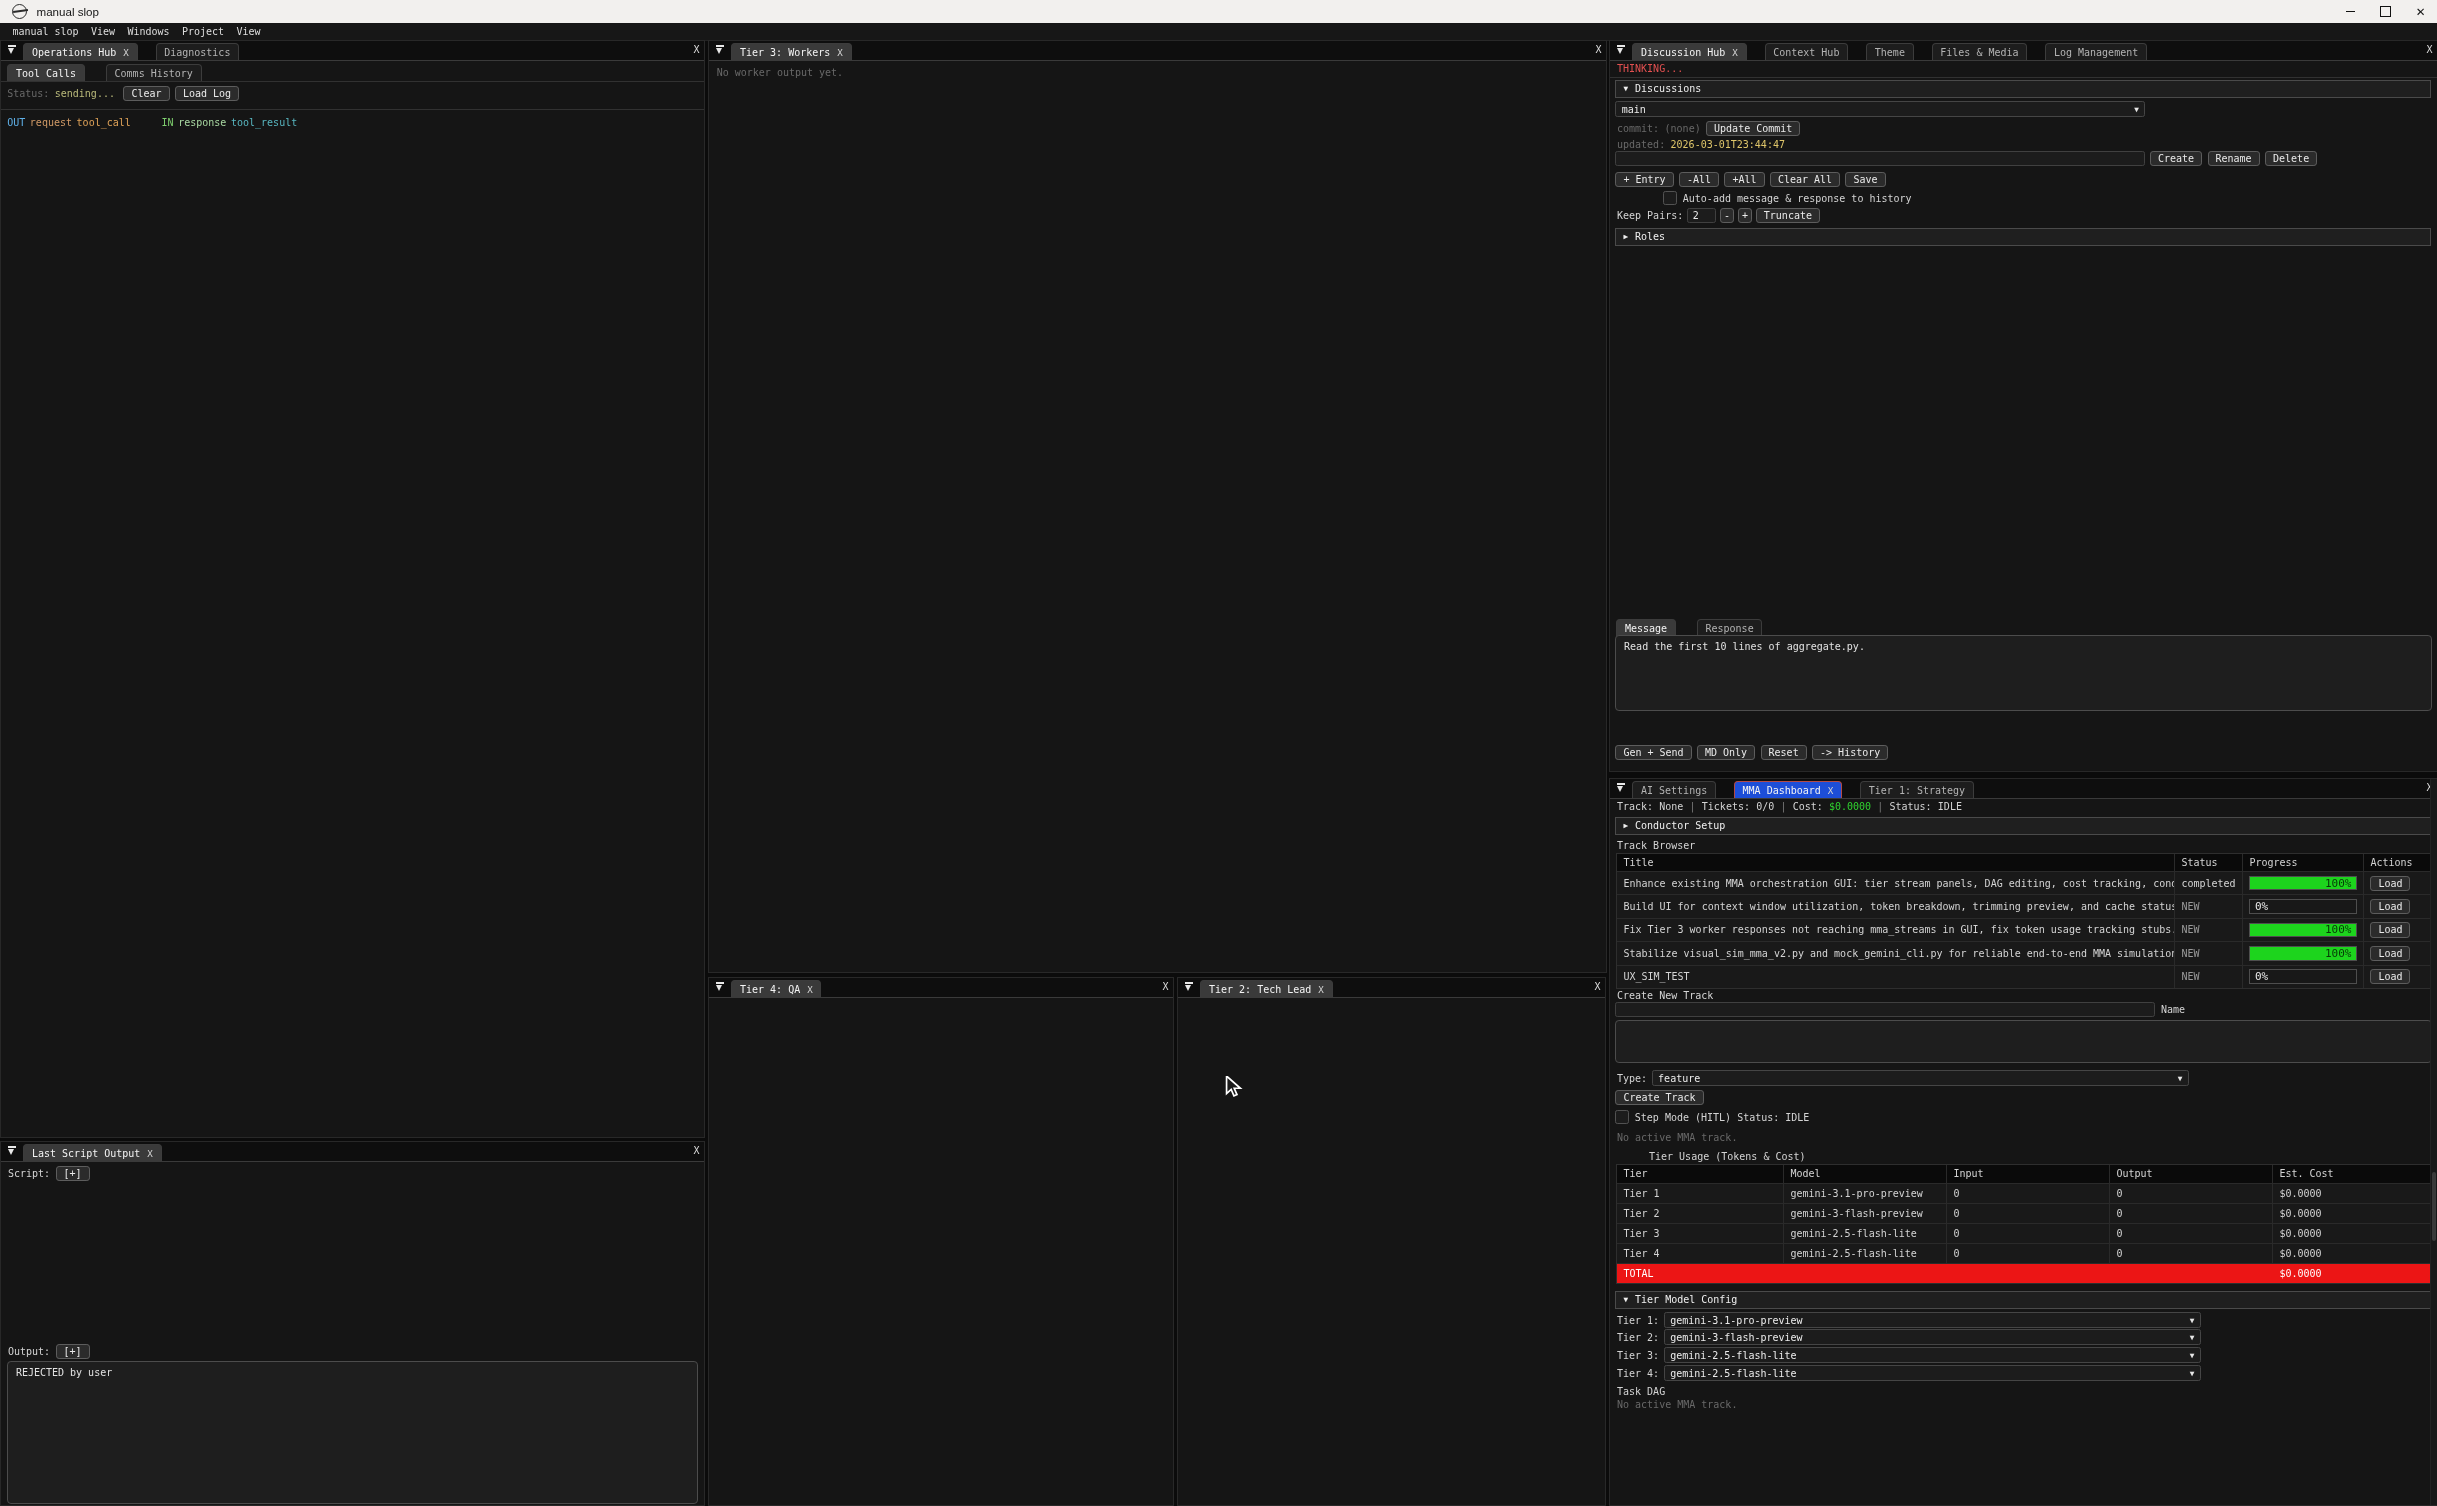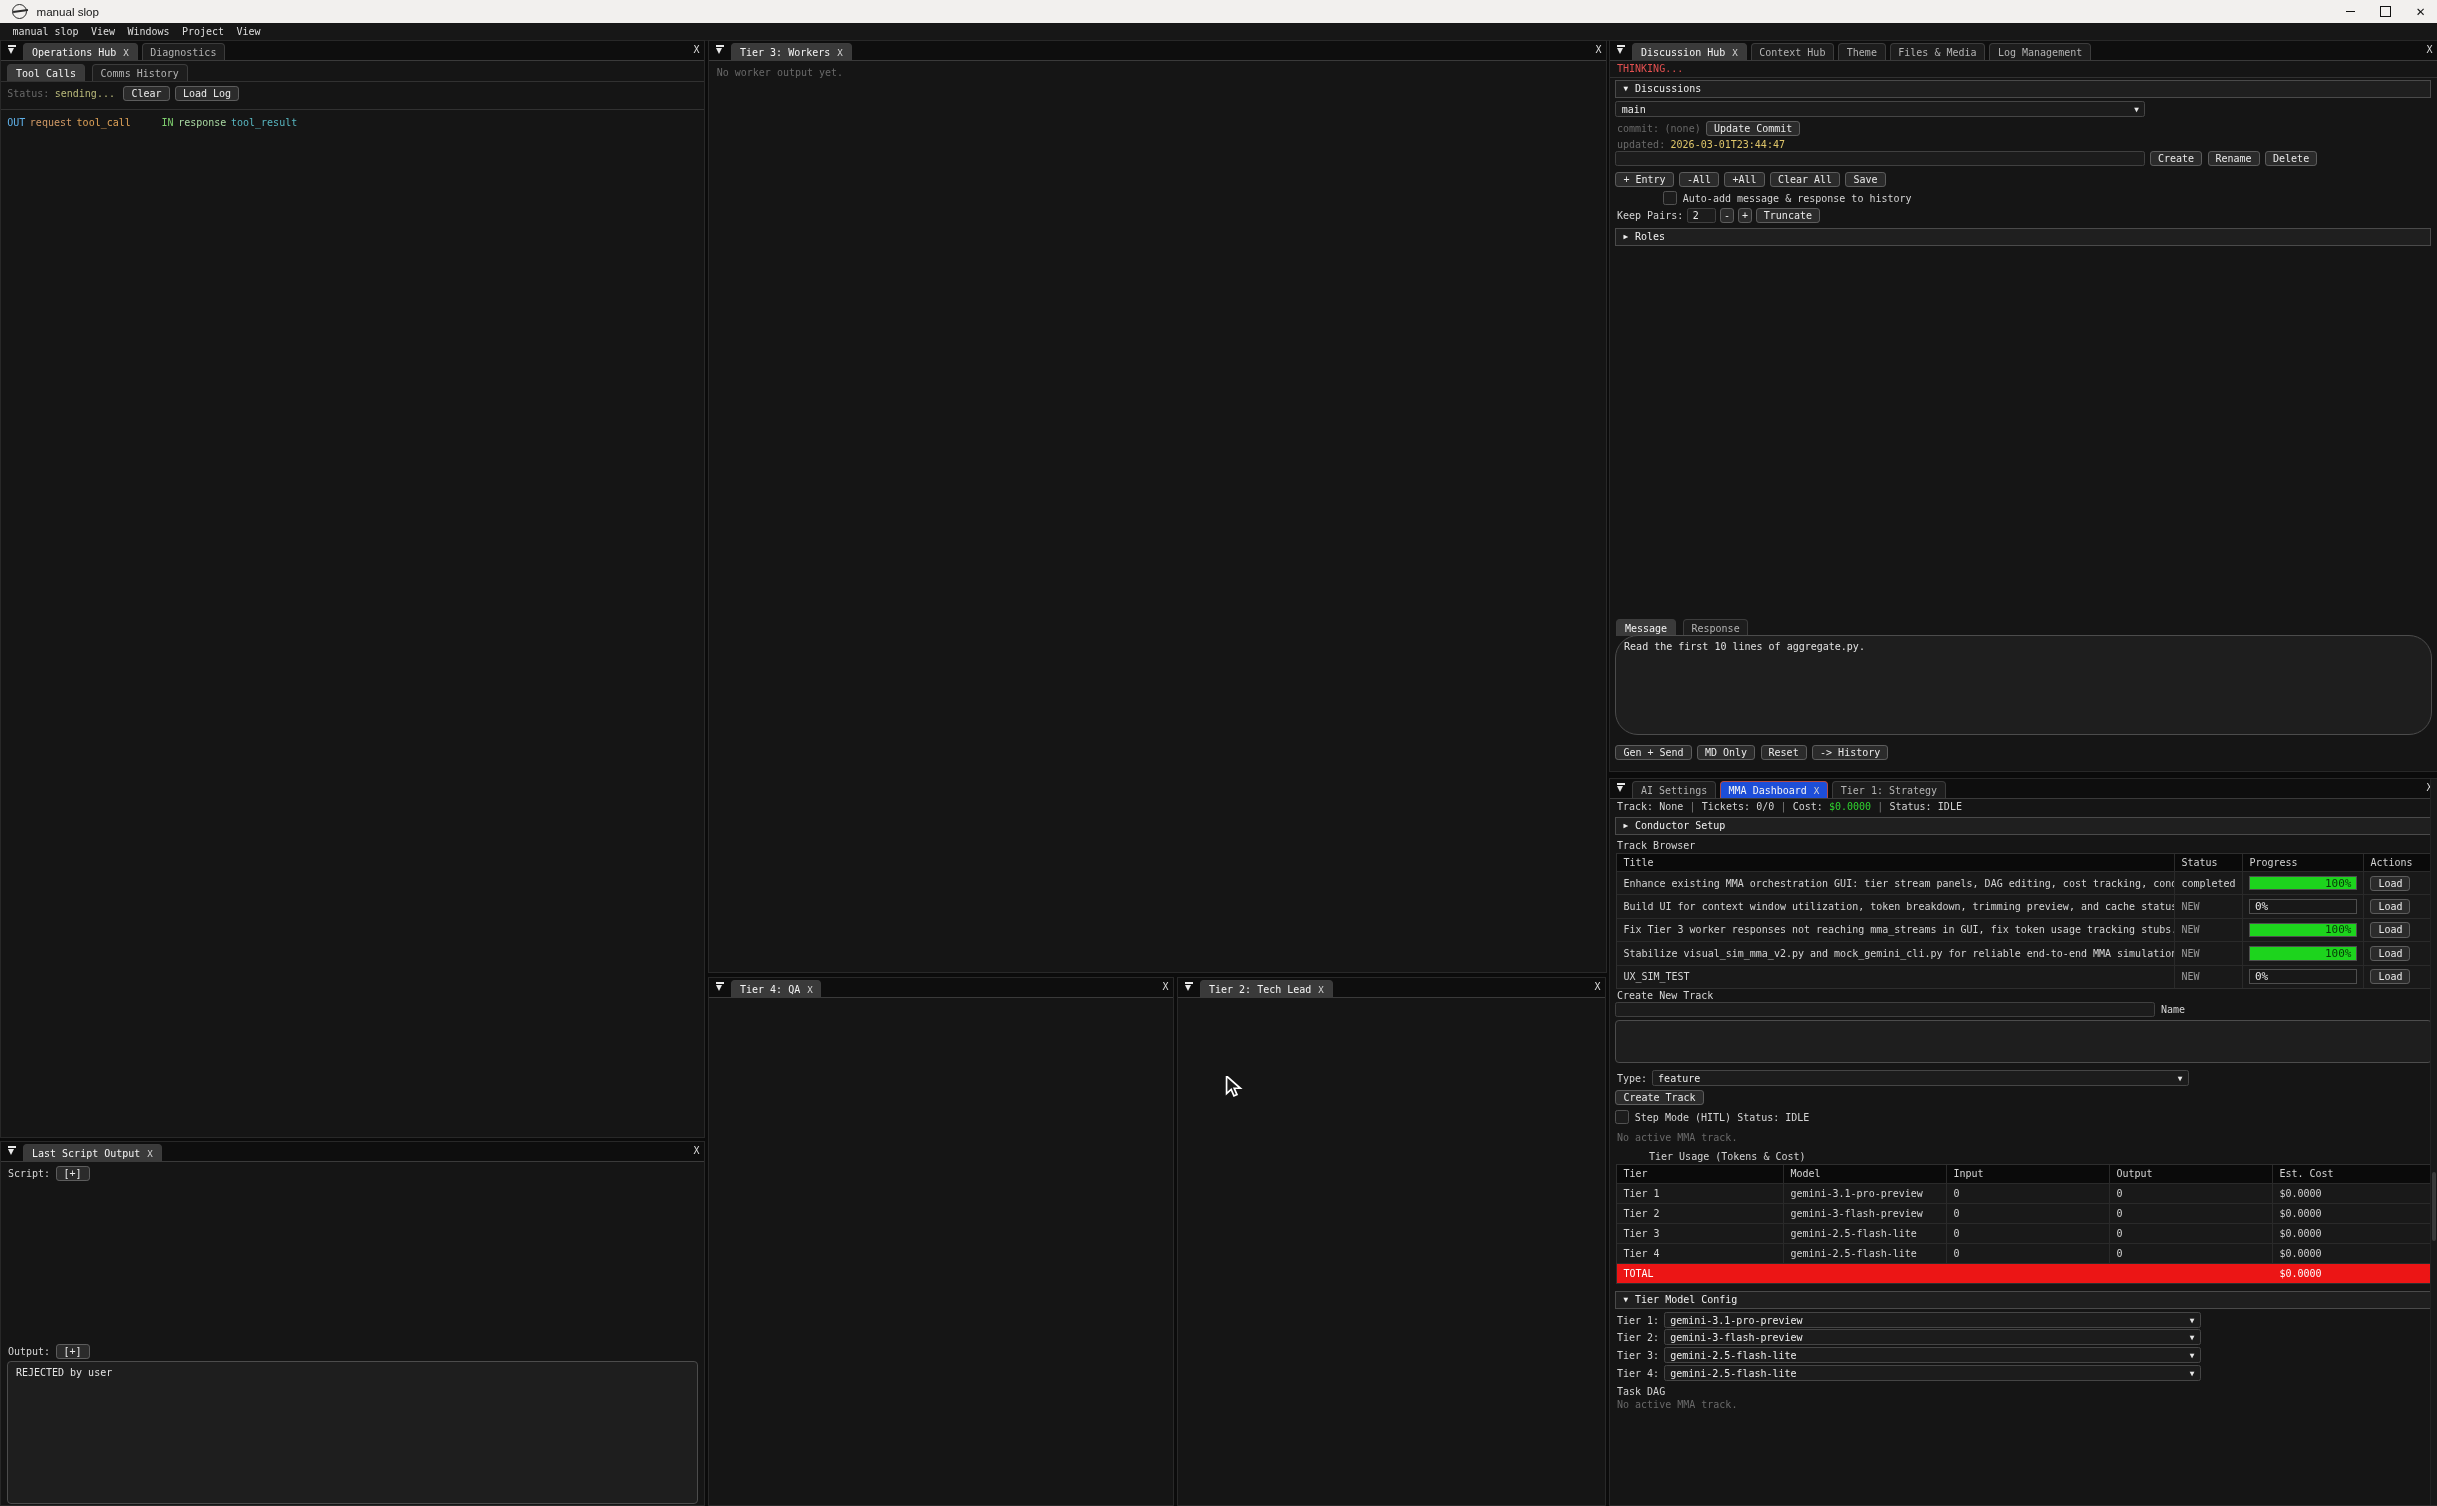--- a/index.html
+++ b/index.html
@@ -19,21 +19,21 @@
   .menubar{position:absolute;left:0;top:23px;width:2438px;height:17px;background:#171717;
            display:flex;align-items:center;padding-left:6.2px;border-bottom:0.8px solid #222;}
   .menuitem{padding:0 6.2px;color:#dedede;}
   
   .panel{position:absolute;background:#151515;border:0.8px solid #282828;box-sizing:border-box;}
   .tabbar{position:absolute;left:0;right:0;top:0;height:20px;background:#0e0e0e;
           border-bottom:0.8px solid #3a3a3a;display:flex;align-items:flex-end;padding:0 4.6px;box-sizing:border-box;}
   .dockmenu{width:10.8px;height:12.3px;margin:0 5.4px 3.9px 1.5px;position:relative;}
   .dockmenu::before{content:"";position:absolute;left:0.8px;top:0.8px;width:7.7px;height:1.9px;background:#e8e8e8;}
   .dockmenu::after{content:"";position:absolute;left:0.8px;top:4.6px;border-left:3.9px solid transparent;border-right:3.9px solid transparent;border-top:6.2px solid #e8e8e8;}
-  .tab{height:16px;display:flex;align-items:center;gap:7px;padding:0 7.7px;margin-right:4px;
+  .tab{height:16px;display:flex;align-items:center;gap:7px;padding:0 7.7px;margin-right:18px;
        background:#1d1d1d;color:#b3b3b3;border:0.8px solid #3c3c3c;border-bottom:none;border-radius:3.9px 3.9px 0 0;white-space:nowrap;}
   .tab.active{background:#3a3a3a;color:#f4f4f4;}
   .tab.alert{border:0.8px solid #b34a44;border-bottom:none;background:#1d4ed8;color:#f4f4f4;}
   .tab .x{font-size:9.2px;color:#d6d6d6;}
   .panel-close{margin-left:auto;margin-bottom:5.4px;color:#d9d9d9;font-size:10px;}
   
   .btn{display:inline-flex;align-items:center;justify-content:center;height:15.4px;padding:0 7px;
        background:#2b2b2b;border:0.8px solid #5d5d5d;border-radius:3.1px;color:#eaeaea;white-space:nowrap;box-sizing:border-box;}
   .btn.sm{width:14px;padding:0;}
   .input{background:#1c1c1c;border:0.8px solid #404040;border-radius:2.3px;height:15.4px;box-sizing:border-box;
@@ -249,21 +249,21 @@
     <span>Roles</span>
   </div>
   <div class="hrow" style="left:6.2px;top:578px;gap:3.1px;">
     <div class="tab active">
         <span>Message</span>
       </div>
     <div class="tab">
         <span>Response</span>
       </div>
   </div>
-  <div class="textarea abs" style="left:5.4px;top:594px;width:817px;height:100px;border-radius:23px;">
+  <div class="textarea abs" style="left:5.4px;top:594px;width:817px;height:76px;">
     <span>Read the first 10 lines of aggregate.py.</span>
   </div>
   <div class="hrow" style="left:5.4px;top:704px;">
     <span class="btn">Gen + Send</span>
     <span class="btn">MD Only</span>
     <span class="btn">Reset</span>
     <span class="btn">-&gt; History</span>
   </div>
 </div>
 

